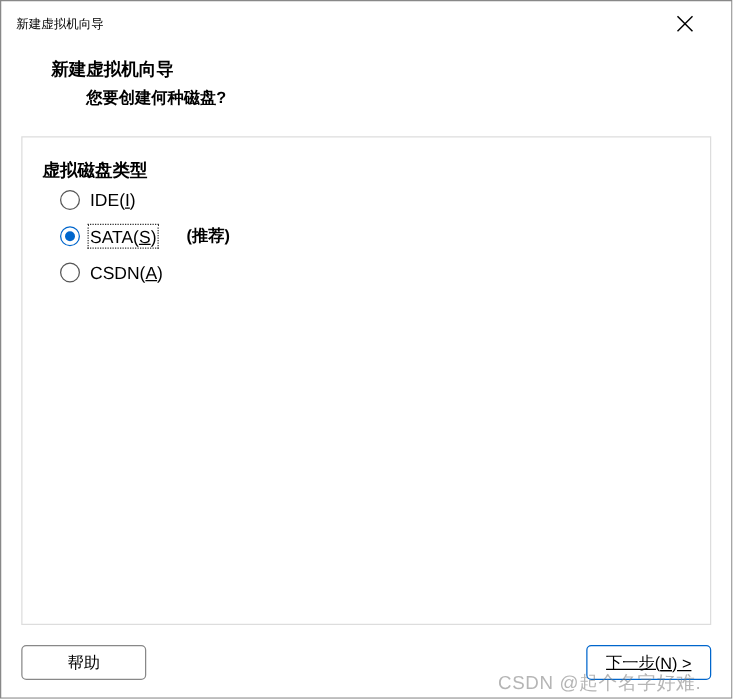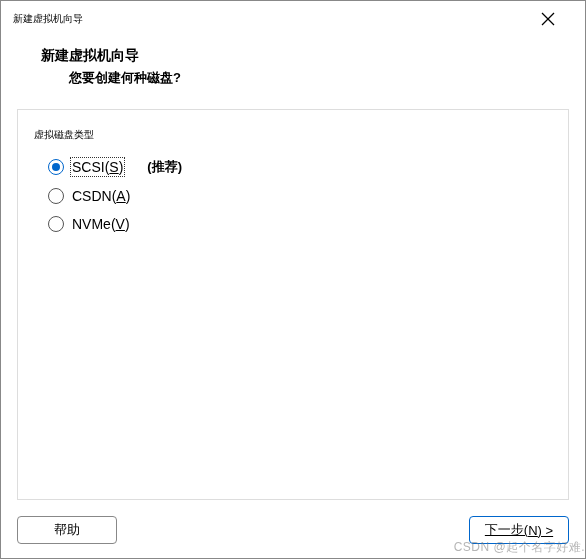--- a/index.html
+++ b/index.html
@@ -50,22 +50,22 @@
     font-weight: bold;
   }
   .content {
     flex: 1;
     padding: 18px 16px 10px 16px;
     border: 1px solid #ddd;
     margin: 6px 16px 6px 16px;
     background: #fff;
   }
   .group-label {
-    font-size: 10px;
-    margin-bottom: 10px;
+    font-size: 14px;
+    font-weight: bold;
   }
   .radio-row {
     display: flex;
     align-items: center;
     padding: 6px 0 6px 14px;
     font-size: 14px;
   }
   .radio {
     width: 16px;
     height: 16px;
@@ -119,23 +119,23 @@
     justify-content: center;
     cursor: pointer;
     font-family: inherit;
   }
   .btn.default {
     border: 1.5px solid #0066cc;
     text-decoration: underline;
   }
   .watermark {
     position: absolute;
-    right: 0;
+    right: 24px;
     bottom: 2px;
-    font-size: 12px;
+    font-size: 15px;
     color: rgba(120,120,120,0.55);
     pointer-events: none;
     letter-spacing: 0.5px;
   }
 </style>
 </head>
 <body>
 
 <div class="window">
 
@@ -150,36 +150,36 @@
   </div>
 
   <div class="header">
     <div class="heading">新建虚拟机向导</div>
     <div class="subheading">您要创建何种磁盘?</div>
   </div>
 
   <div class="content">
     <div class="group-label">虚拟磁盘类型</div>
 
+    <div class="radio-row">
+      <span class="radio"></span>
+      <span class="radio-label"><span>IDE(</span><span class="mnemonic">I</span><span>)</span></span>
+    </div>
 
     <div class="radio-row">
       <span class="radio checked"></span>
-      <span class="radio-label sel"><span>SCSI(</span><span class="mnemonic">S</span><span>)</span></span>
+      <span class="radio-label sel"><span>SATA(</span><span class="mnemonic">S</span><span>)</span></span>
       <span class="recommend">(推荐)</span>
     </div>
 
     <div class="radio-row">
       <span class="radio"></span>
       <span class="radio-label"><span>CSDN(</span><span class="mnemonic">A</span><span>)</span></span>
     </div>
 
-    <div class="radio-row">
-      <span class="radio"></span>
-      <span class="radio-label"><span>NVMe(</span><span class="mnemonic">V</span><span>)</span></span>
-    </div>
   </div>
 
   <div class="footer">
     <button class="btn">帮助</button>
     <div class="spacer"></div>
     <button class="btn default">
         <span>下一步(</span>
         <span class="mnemonic">N</span>
         <span>) &gt;</span>
       </button>

